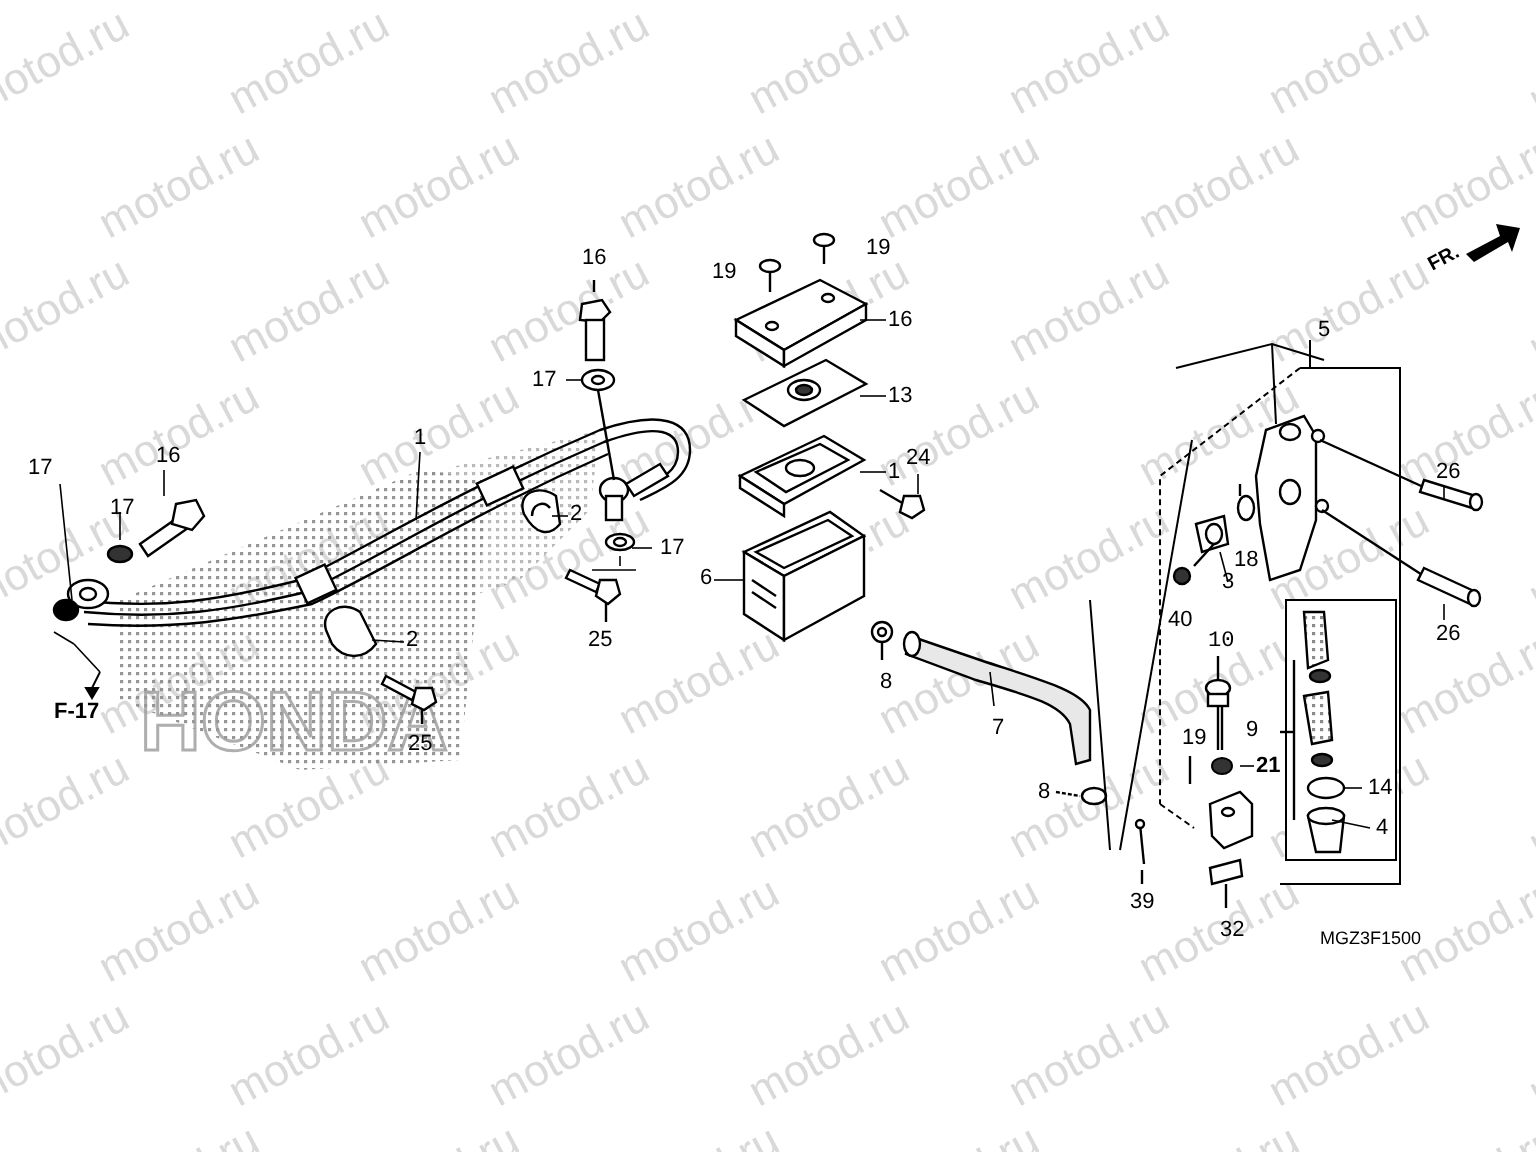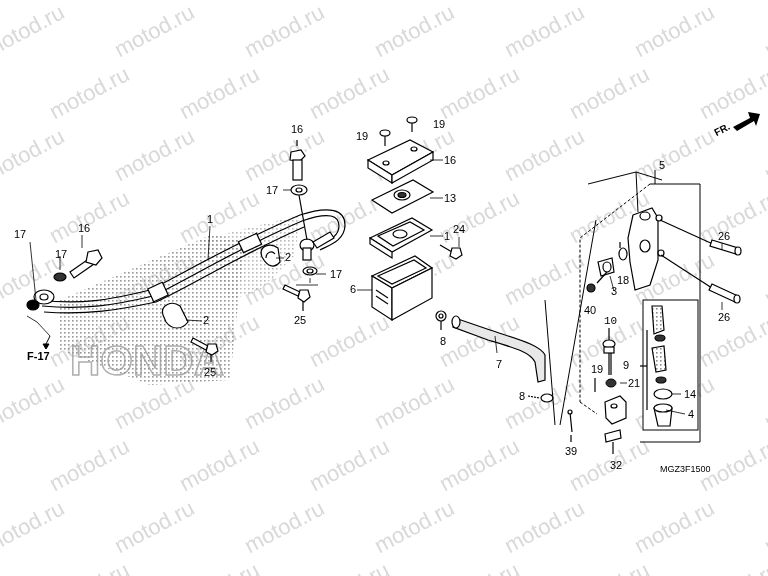--- a/index.html
+++ b/index.html
@@ -350,21 +350,21 @@
       <span class="callout" style="left: 291px; top: 124px;">16</span>
       <span class="callout" style="left: 78px; top: 223px;">16</span>
       <span class="callout" style="left: 266px; top: 185px;">17</span>
       <span class="callout" style="left: 330px; top: 269px;">17</span>
       <span class="callout" style="left: 55px; top: 249px;">17</span>
       <span class="callout" style="left: 14px; top: 229px;">17</span>
       <span class="callout" style="left: 617px; top: 227px; margin-top: 48px;">18</span>
       <span class="callout" style="left: 356px; top: 131px;">19</span>
       <span class="callout" style="left: 433px; top: 119px;">19</span>
       <span class="callout" style="left: 584px; top: 305px;">40</span>
-      <span class="callout" style="left: 628px; top: 378px;">21</span>
+      <span class="callout" style="left: 628px; top: 378px; font-weight: bold;">21</span>
       <span class="callout" style="left: 565px; top: 446px;">39</span>
       <span class="callout" style="left: 610px; top: 460px;">32</span>
       <span class="callout" style="left: 453px; top: 224px;">24</span>
       <span class="callout" style="left: 294px; top: 315px;">25</span>
       <span class="callout" style="left: 204px; top: 367px;">25</span>
       <span class="callout" style="left: 718px; top: 231px;">26</span>
       <span class="callout" style="left: 718px; top: 312px;">26</span>
     </div>
 
   <span class="ref" style="left:27px; top:350px;">F-17</span>

